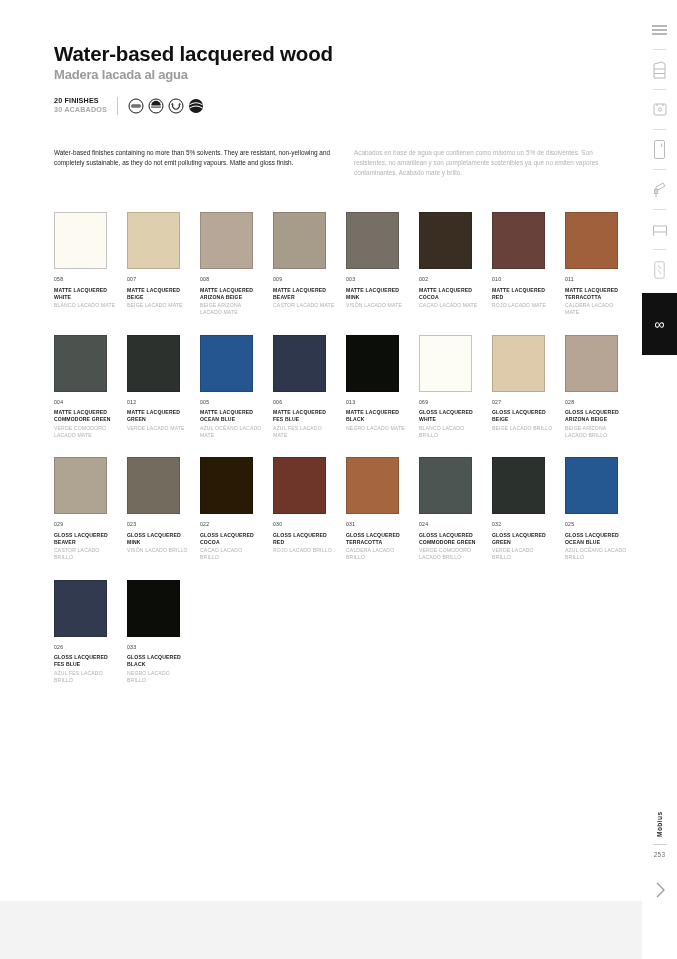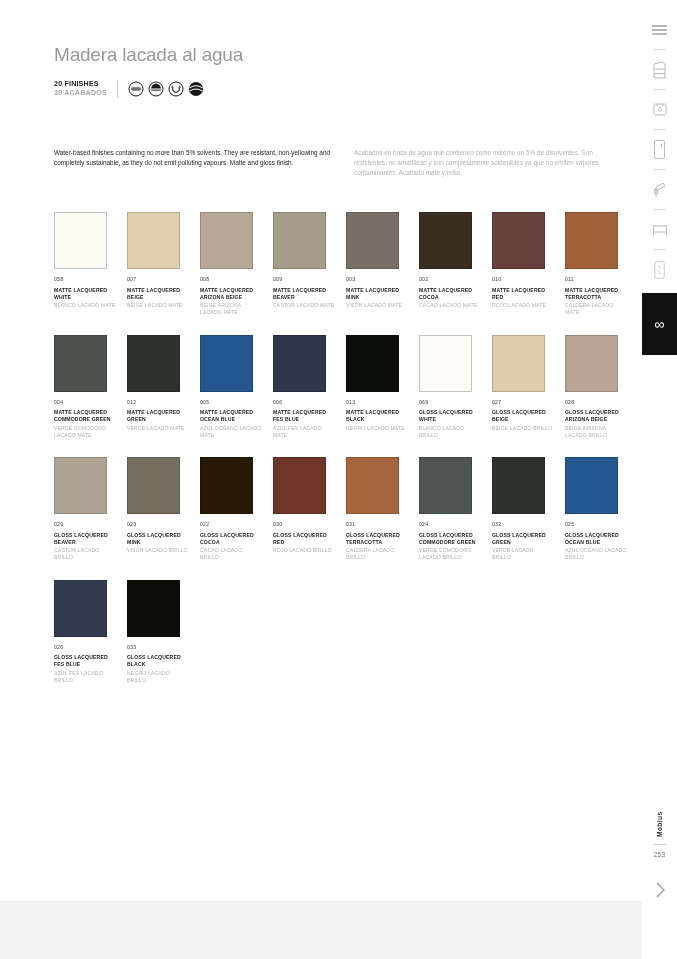--- a/index.html
+++ b/index.html
@@ -23,21 +23,21 @@
     background: #f3f3f3;
   }
 
   
   .header { position: absolute; left: 54px; top: 42px; width: 560px; }
   .title-en {
     font-size: 20.5px; font-weight: bold; color: #111111;
     letter-spacing: -0.2px; line-height: 1.15;
   }
   .title-es {
-    font-size: 19px; font-weight: normal; color: #9a9a9a;
+    font-size: 13px; font-weight: bold; color: #9a9a9a;
     letter-spacing: -0.2px; line-height: 1.15; margin-top: 2px;
   }
 
   .finishes-row {
     margin-top: 14px; display: flex; align-items: center; gap: 10px;
   }
   .finishes-count { line-height: 1.22; }
   .fc-en { font-size: 7.2px; font-weight: bold; color: #1a1a1a; letter-spacing: 0.15px; }
   .fc-es { font-size: 7.2px; font-weight: bold; color: #a8a8a8; letter-spacing: 0.15px; }
   .fin-sep { width: 1px; height: 18px; background: #c9c9c9; }
@@ -115,20 +115,21 @@
   .next-arrow { margin-top: 22px; }
 </style>
 </head>
 <body>
 
 <div id="root">
 
   <div class="sheet">
 
     <div class="header">
+      <div class="title-en">Water-based lacquered wood</div>
       <div class="title-es">Madera lacada al agua</div>
 
       <div class="finishes-row">
         <div class="finishes-count">
           <div class="fc-en">20 FINISHES</div>
           <div class="fc-es">30 ACABADOS</div>
         </div>
         <div class="fin-sep"></div>
         <div class="fin-icons">
           <svg class="fin-icon" viewBox="0 0 16 16">

